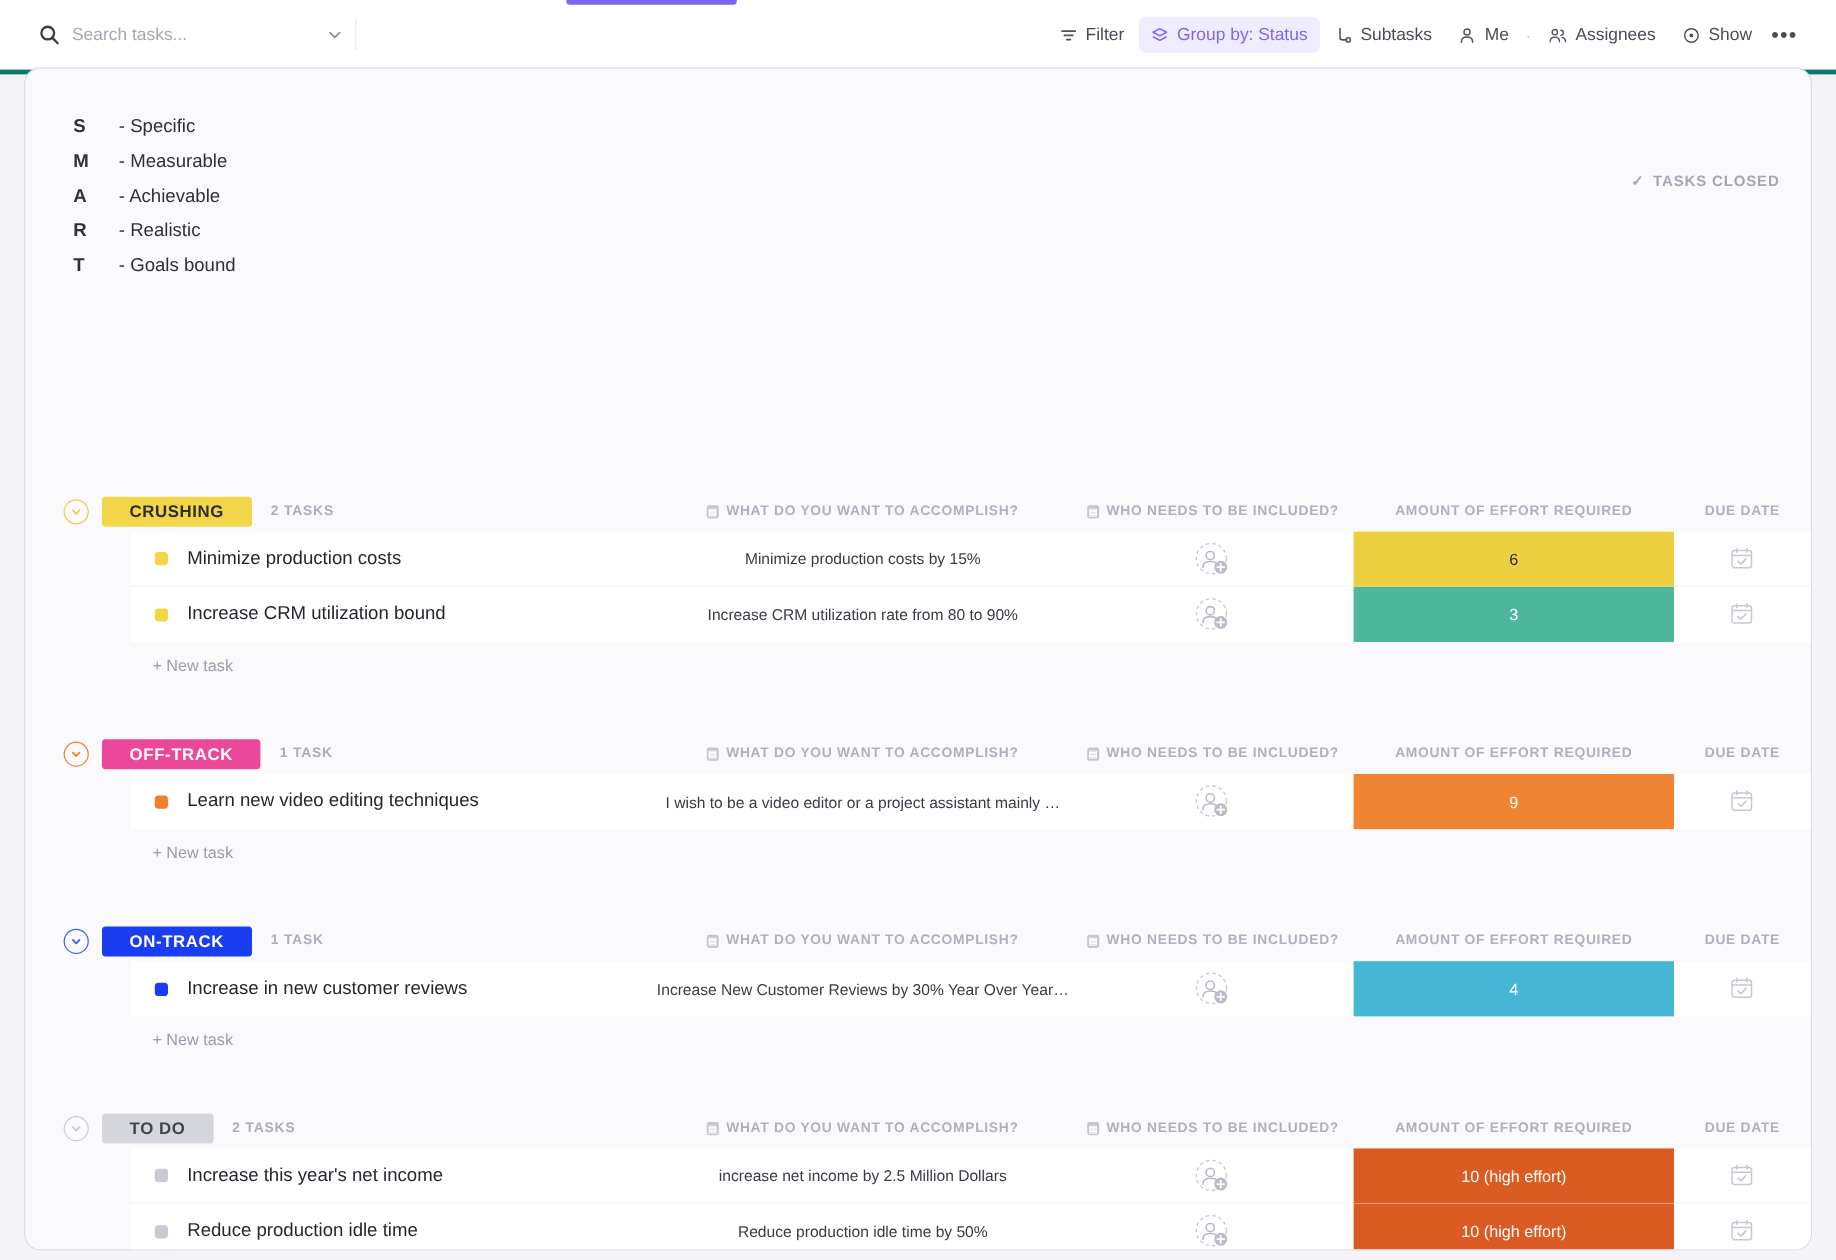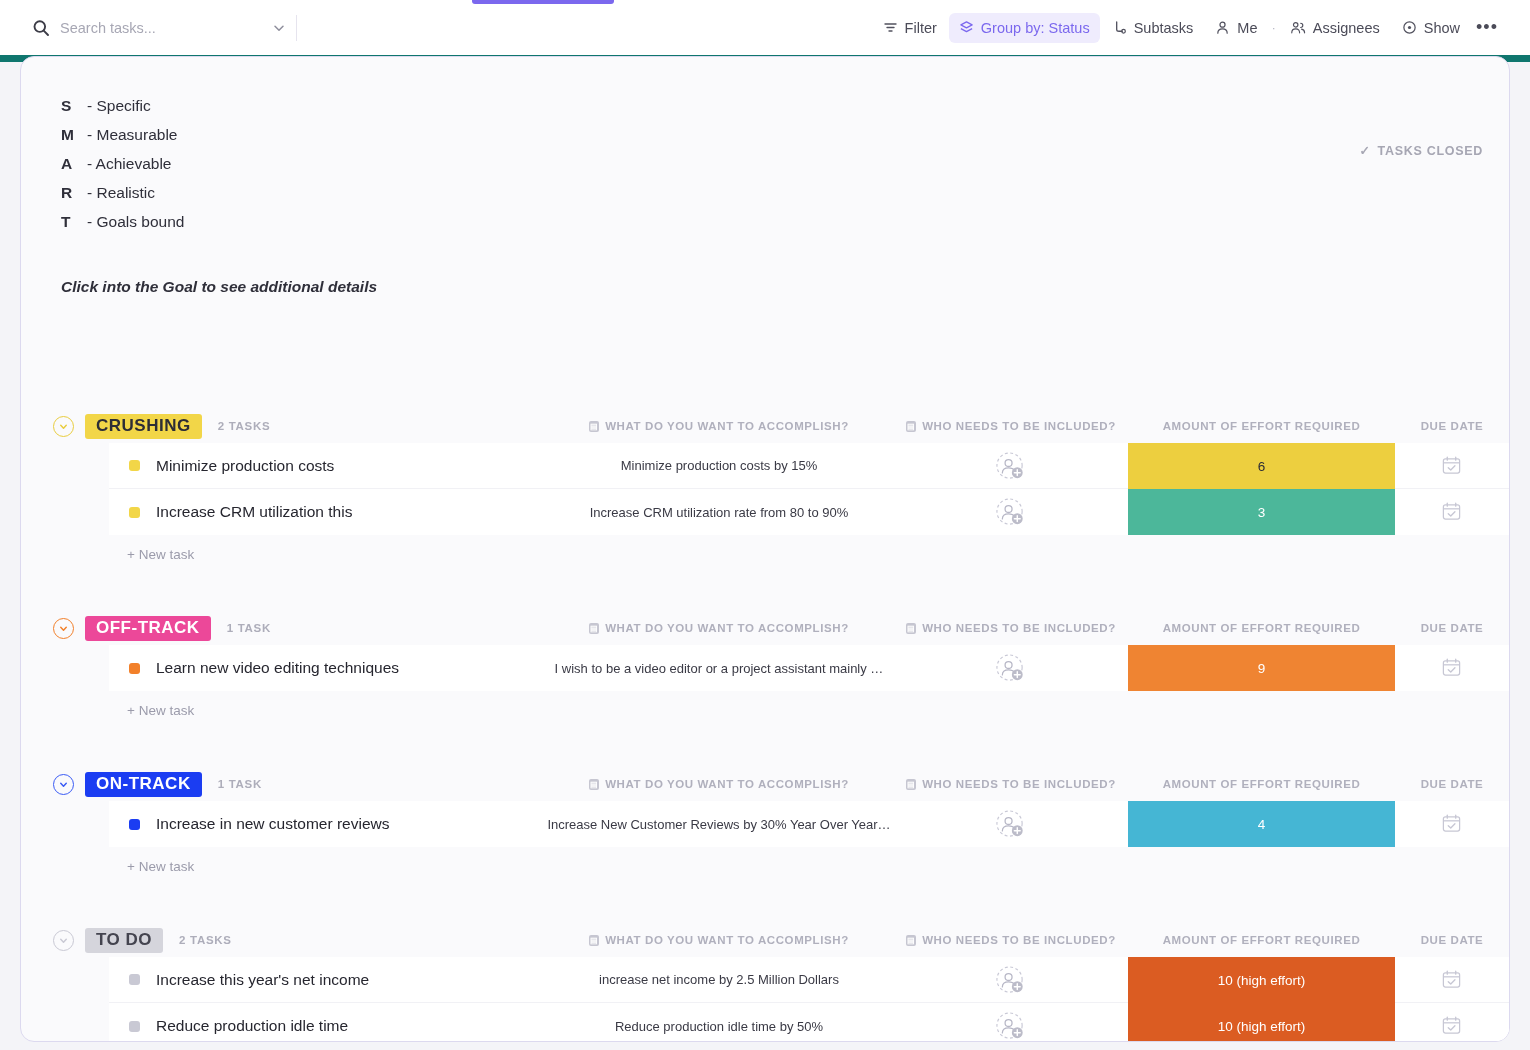--- a/index.html
+++ b/index.html
@@ -8,21 +8,21 @@
     background: #f4f4f8;
     font-family: "Liberation Sans", sans-serif;
     overflow: hidden;
   }
   .app { position: relative; width: 1530px; height: 1050px; background: #f4f4f8; }
 
   
   .toolbar {
     position: absolute; left: 0; top: 0; width: 1530px; height: 62px;
     background: #ffffff; display: flex; align-items: center;
-    border-bottom: 7px solid #0f766e;
+    border-bottom: 4px solid #0f766e;
   }
   .search-wrap { display: flex; align-items: center; margin-left: 32px; width: 258px; height: 30px; }
   .search-icon { width: 18px; height: 18px; flex: 0 0 18px; position: relative; }
   .search-icon svg { display: block; }
   .search-input {
     flex: 1; border: none; outline: none; font-size: 14.5px;
     color: #3b3b46; font-family: "Liberation Sans", sans-serif;
     margin-left: 10px; background: transparent;
   }
   .search-input::placeholder { color: #a7a7b4; }
@@ -68,38 +68,38 @@
     font-size: 12.5px; letter-spacing: 0.7px; color: #b2b2be; font-weight: 600;
     margin-left: 12px; cursor: pointer;
   }
   .show-closed {
     position: absolute; right: 26px; top: 86px; display: flex; align-items: center; gap: 7px;
     font-size: 12.5px; letter-spacing: 0.7px; color: #a6a6b3; font-weight: 600; cursor: pointer;
   }
   .smart-list { margin: 14px 0 0 12px; }
   .smart-row { display: flex; align-items: baseline; height: 29px; font-size: 15.5px; color: #2f2f3a; }
   .smart-letter { font-weight: bold; width: 20px; display: inline-block; }
-  .smart-text { margin-left: 6px; }
+  .smart-text { margin-left: 18px; }
   .click-note {
     margin: 36px 0 0 12px; font-size: 15.5px; font-style: italic; font-weight: bold; color: #2f2f3a;
   }
 
   
   .groups { position: absolute; left: 0; top: 352px; width: 100%; }
   .group { position: relative; }
 
   .group-head { display: flex; align-items: center; height: 34px; padding-left: 32px; }
   .group-chev {
     width: 21px; height: 21px; border-radius: 50%; display: flex; align-items: center;
     justify-content: center; cursor: pointer; flex: 0 0 21px; margin-right: 11px; border-width: 1.4px;
     border-style: solid;
   }
   .status-pill {
-    height: 25px; display: flex; align-items: center; padding: 0 11px; border-radius: 3px;
-    font-size: 17px; font-weight: bold; letter-spacing: 0.5px; cursor: pointer; white-space: nowrap;
+    height: 25px; display: flex; align-items: center; padding: 0 23px; border-radius: 3px;
+    font-size: 14px; font-weight: bold; letter-spacing: 0.5px; cursor: pointer; white-space: nowrap;
   }
   .task-count { font-size: 11.5px; font-weight: 600; letter-spacing: 0.7px; color: #adadba; margin-left: 16px; white-space: nowrap; }
 
   .col-headers { position: absolute; top: 0; left: 0; width: 100%; height: 34px; pointer-events: none; }
   .col-h {
     position: absolute; top: 0; height: 34px; display: flex; align-items: center; justify-content: center;
     font-size: 11.5px; font-weight: 600; letter-spacing: 0.6px; color: #b0b0bd; gap: 6px; white-space: nowrap;
   }
   .lock-ico {
     width: 10px; height: 11px; border-radius: 2px; background: #c6c6d1; color: #fff; font-size: 8px;
@@ -249,21 +249,20 @@
           <div class="smart-row">
             <span class="smart-letter">R</span>
             <span class="smart-text">- Realistic</span>
           </div>
           <div class="smart-row">
             <span class="smart-letter">T</span>
             <span class="smart-text">- Goals bound</span>
           </div>
         </div>
 
-        <div class="click-note">Click into the Goal to see additional details</div>
       </div>
 
       <div class="show-closed">
         <span>✓</span>
         <span>TASKS CLOSED</span>
       </div>
 
       <div class="groups" id="groups-root">
           <div class="group">
     <div class="col-headers">
@@ -312,21 +311,21 @@
   <rect x="2.5" y="4" width="17" height="15" rx="2.2" fill="none" stroke="#c7c7d4" stroke-width="1.3"></rect>
   <line x1="2.5" y1="8.2" x2="19.5" y2="8.2" stroke="#c7c7d4" stroke-width="1.3"></line>
   <line x1="6.6" y1="2.4" x2="6.6" y2="5.4" stroke="#c7c7d4" stroke-width="1.4" stroke-linecap="round"></line>
   <line x1="15.4" y1="2.4" x2="15.4" y2="5.4" stroke="#c7c7d4" stroke-width="1.4" stroke-linecap="round"></line>
   <polyline points="7.6,13.4 10.2,15.8 14.6,11.2" fill="none" stroke="#c7c7d4" stroke-width="1.4" stroke-linecap="round" stroke-linejoin="round"></polyline>
                   </svg>
                 </span>
     </div>
     <div class="trow">
       <span class="t-dot" style="background:#f2d648"></span>
-      <span class="t-name">Increase CRM utilization this</span>
+      <span class="t-name">Increase CRM utilization bound</span>
       <span class="t-desc" style="left:435px;">Increase CRM utilization rate from 80 to 90%</span>
       <span class="t-assignee" style="left:886px;top:8px;">
                   <svg width="31" height="31" viewBox="0 0 32 32">
   <circle cx="15" cy="15" r="13" fill="none" stroke="#c9c9d6" stroke-width="1.2" stroke-dasharray="3 2.6"></circle>
   <circle cx="14" cy="12.4" r="3.6" fill="none" stroke="#b7b7c6" stroke-width="1.3"></circle>
   <path d="M7.6 22.6 Q7.6 17.4 14 17.4 Q18.4 17.4 20 19.8" fill="none" stroke="#b7b7c6" stroke-width="1.3" stroke-linecap="round"></path>
   <circle cx="23" cy="22.4" r="5.6" fill="#bcbcc9"></circle>
   <line x1="23" y1="19.4" x2="23" y2="25.4" stroke="#fff" stroke-width="1.5" stroke-linecap="round"></line>
   <line x1="20" y1="22.4" x2="26" y2="22.4" stroke="#fff" stroke-width="1.5" stroke-linecap="round"></line>
                   </svg>

